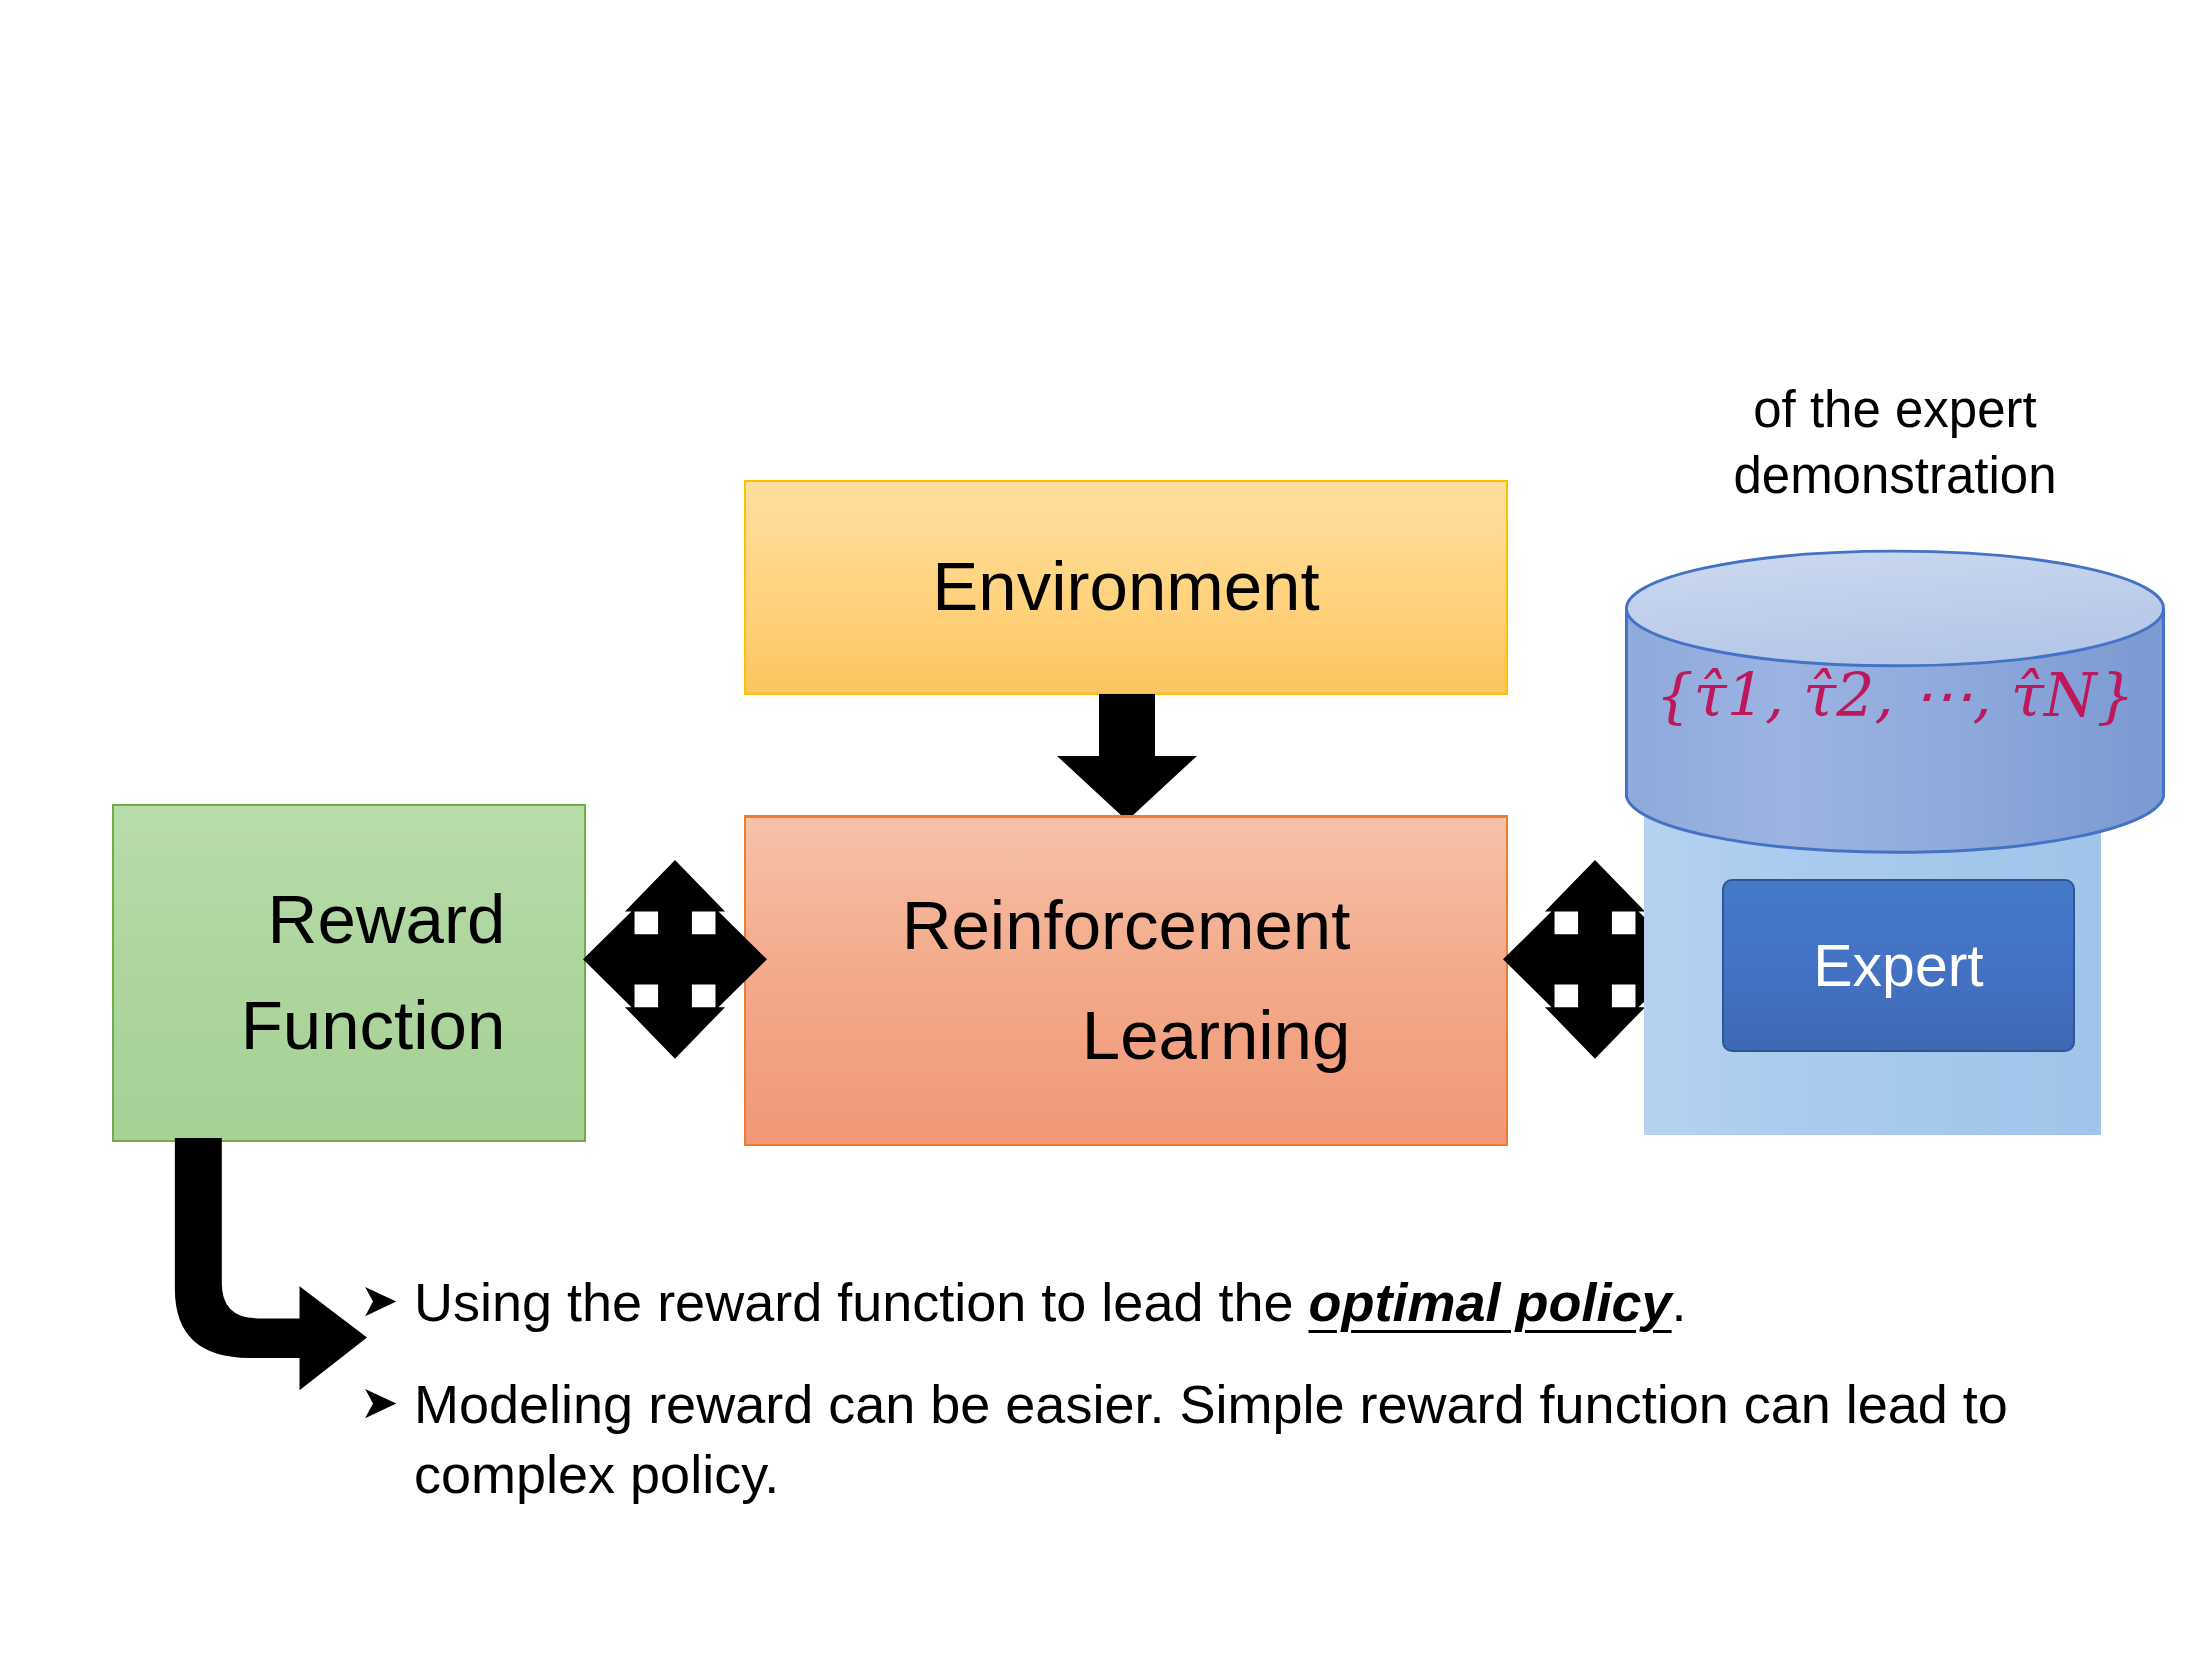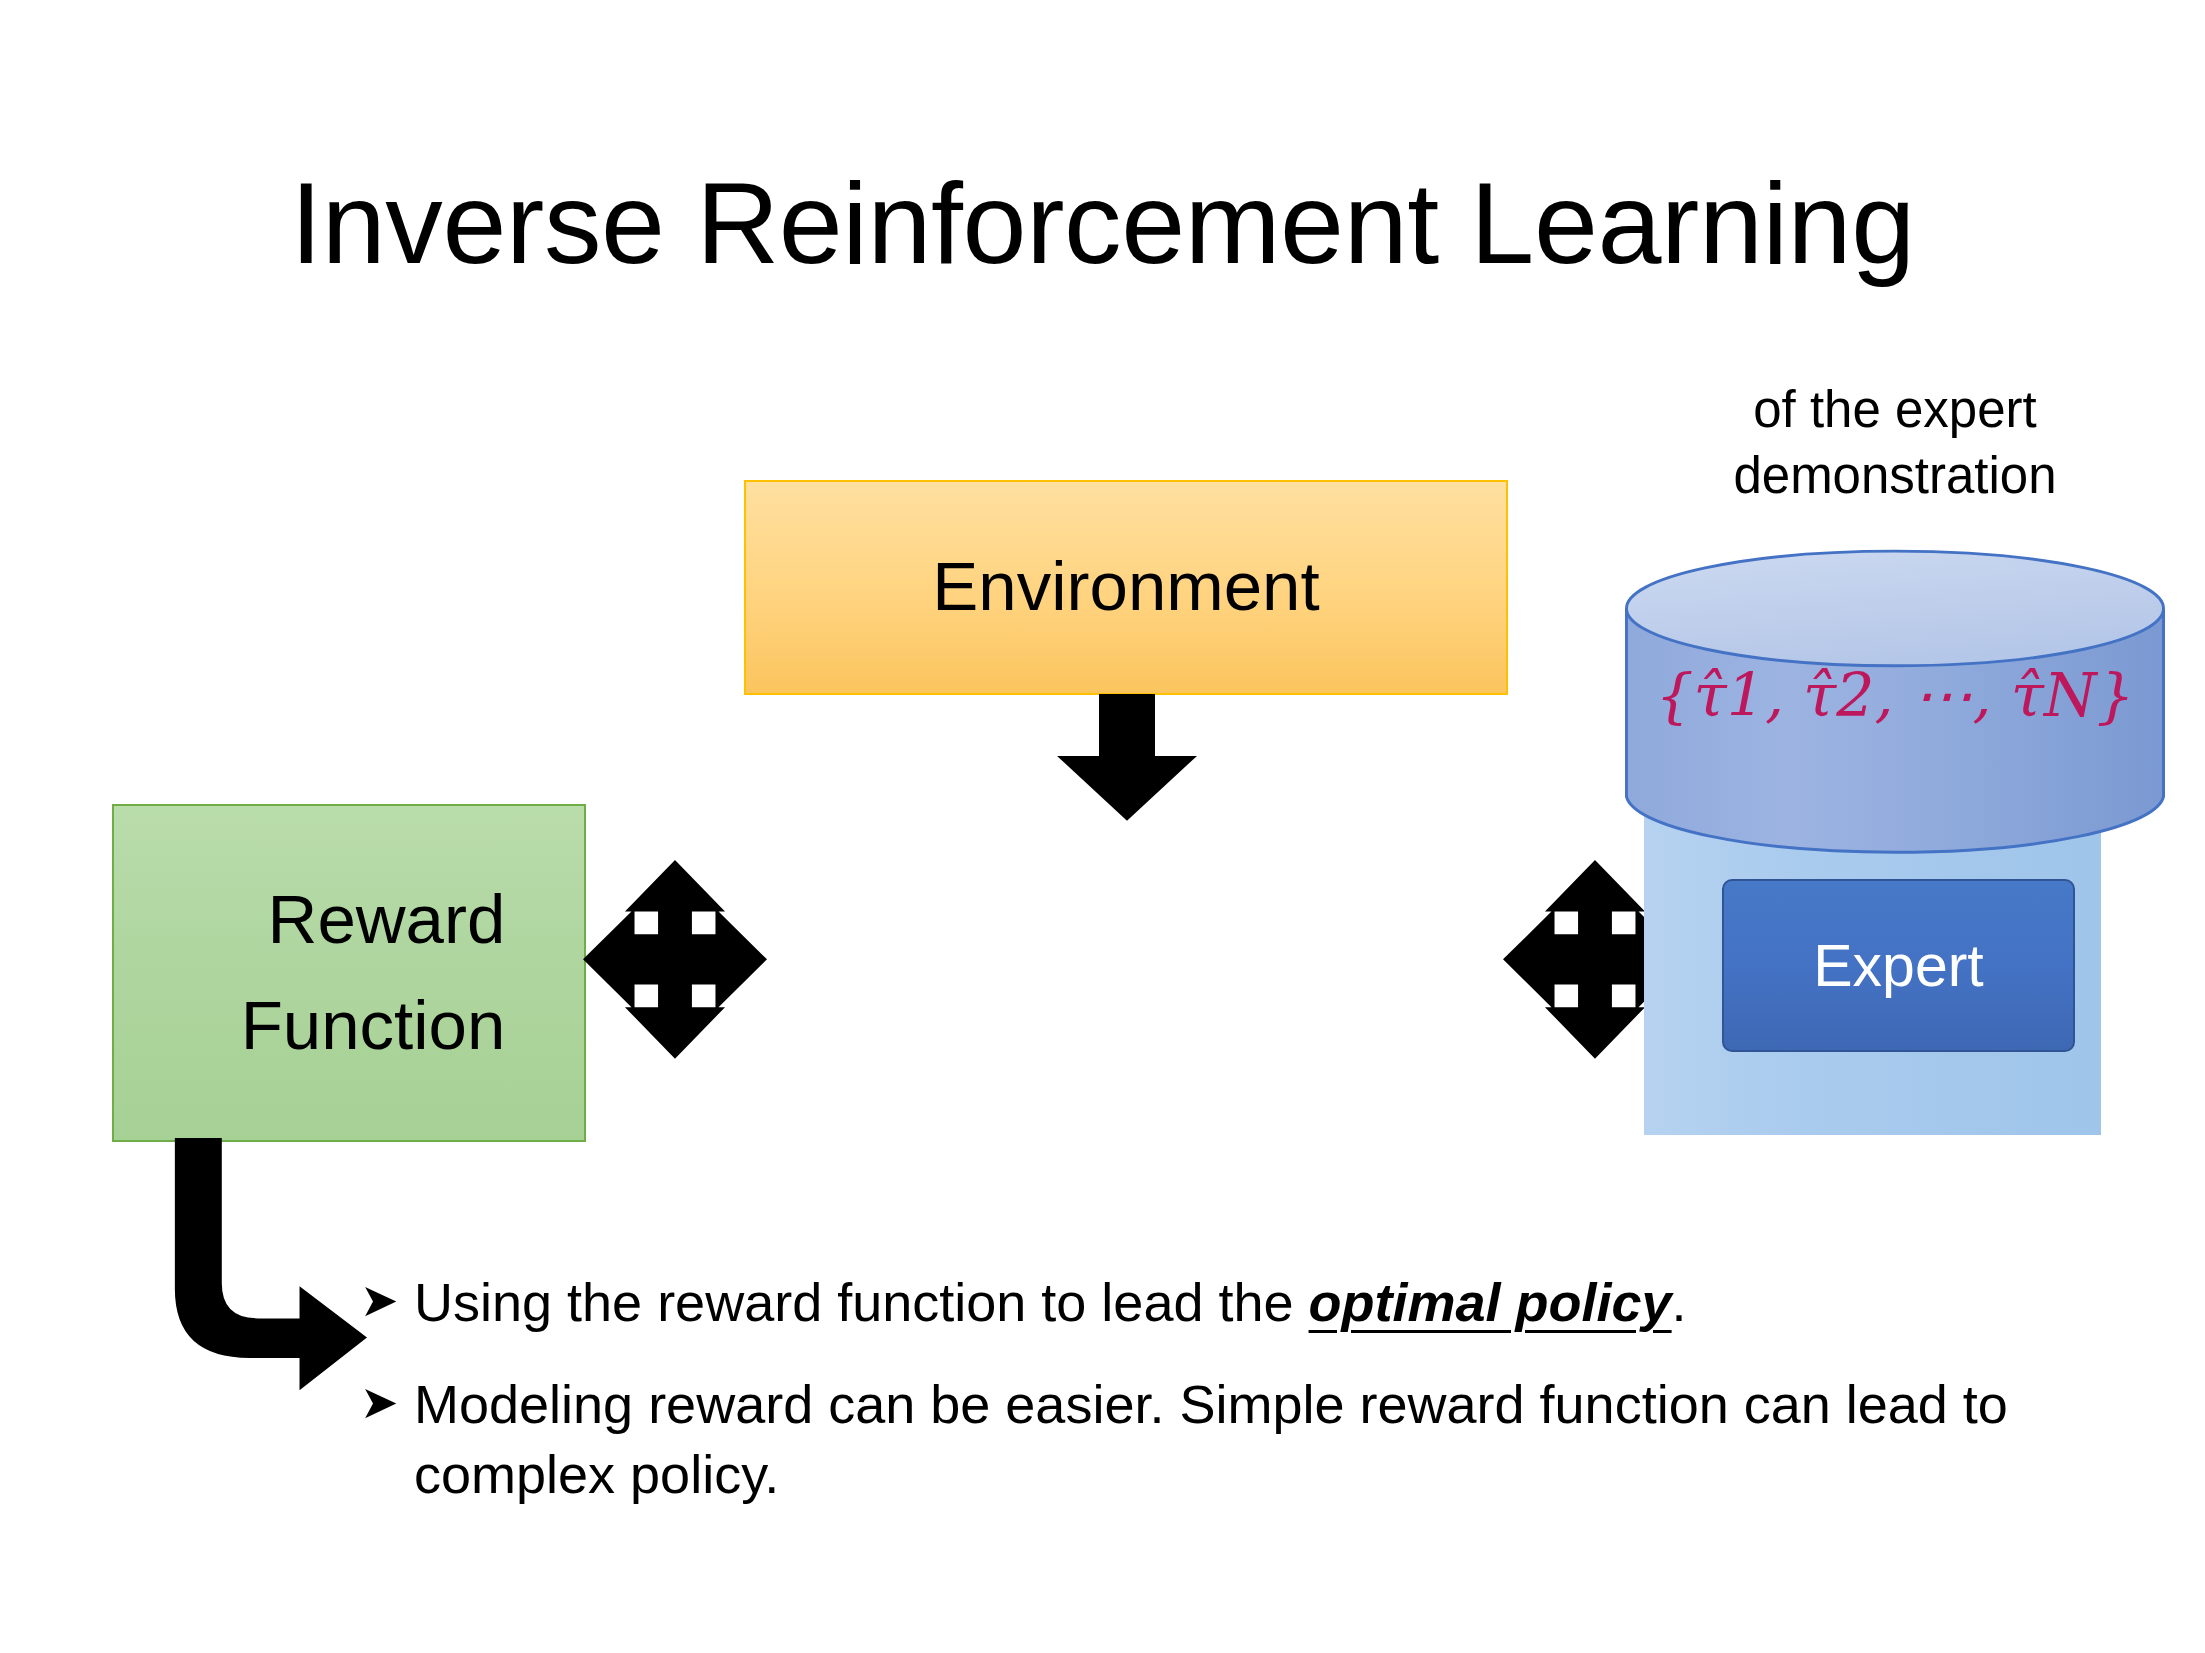--- a/index.html
+++ b/index.html
@@ -197,32 +197,37 @@
     text-decoration: underline;
     text-underline-offset: 0.16em;
     text-decoration-thickness: 0.055em;
   }
 </style>
 </head>
 <body>
 
 <div id="slide">
 
-  <div class="title">Inverse Reinforcement Learning</div>
 
   <div class="proc-box env-box">
     <span>Environment</span>
   </div>
 
   <div class="arrow arrow-down">
     <svg viewBox="0 0 190 172" xmlns="http://www.w3.org/2000/svg" aria-hidden="true">
       <polygon points="57,0 133,0 133,84 190,84 95,172 0,84 57,84" fill="#000000"></polygon>
     </svg>
   </div>
 
+  <div class="proc-box rl-box">
+    <span class="inner">
+      <span class="l1">Reinforcement</span>
+      <span class="l2">Learning</span>
+    </span>
+  </div>
 
   <div class="proc-box reward-box">
     <span class="inner">
       <span class="l1">Reward</span>
       <span class="l2">Function</span>
     </span>
   </div>
 
   <div class="arrow quad-left">
     <svg viewBox="0 0 250 270" xmlns="http://www.w3.org/2000/svg" aria-hidden="true">

